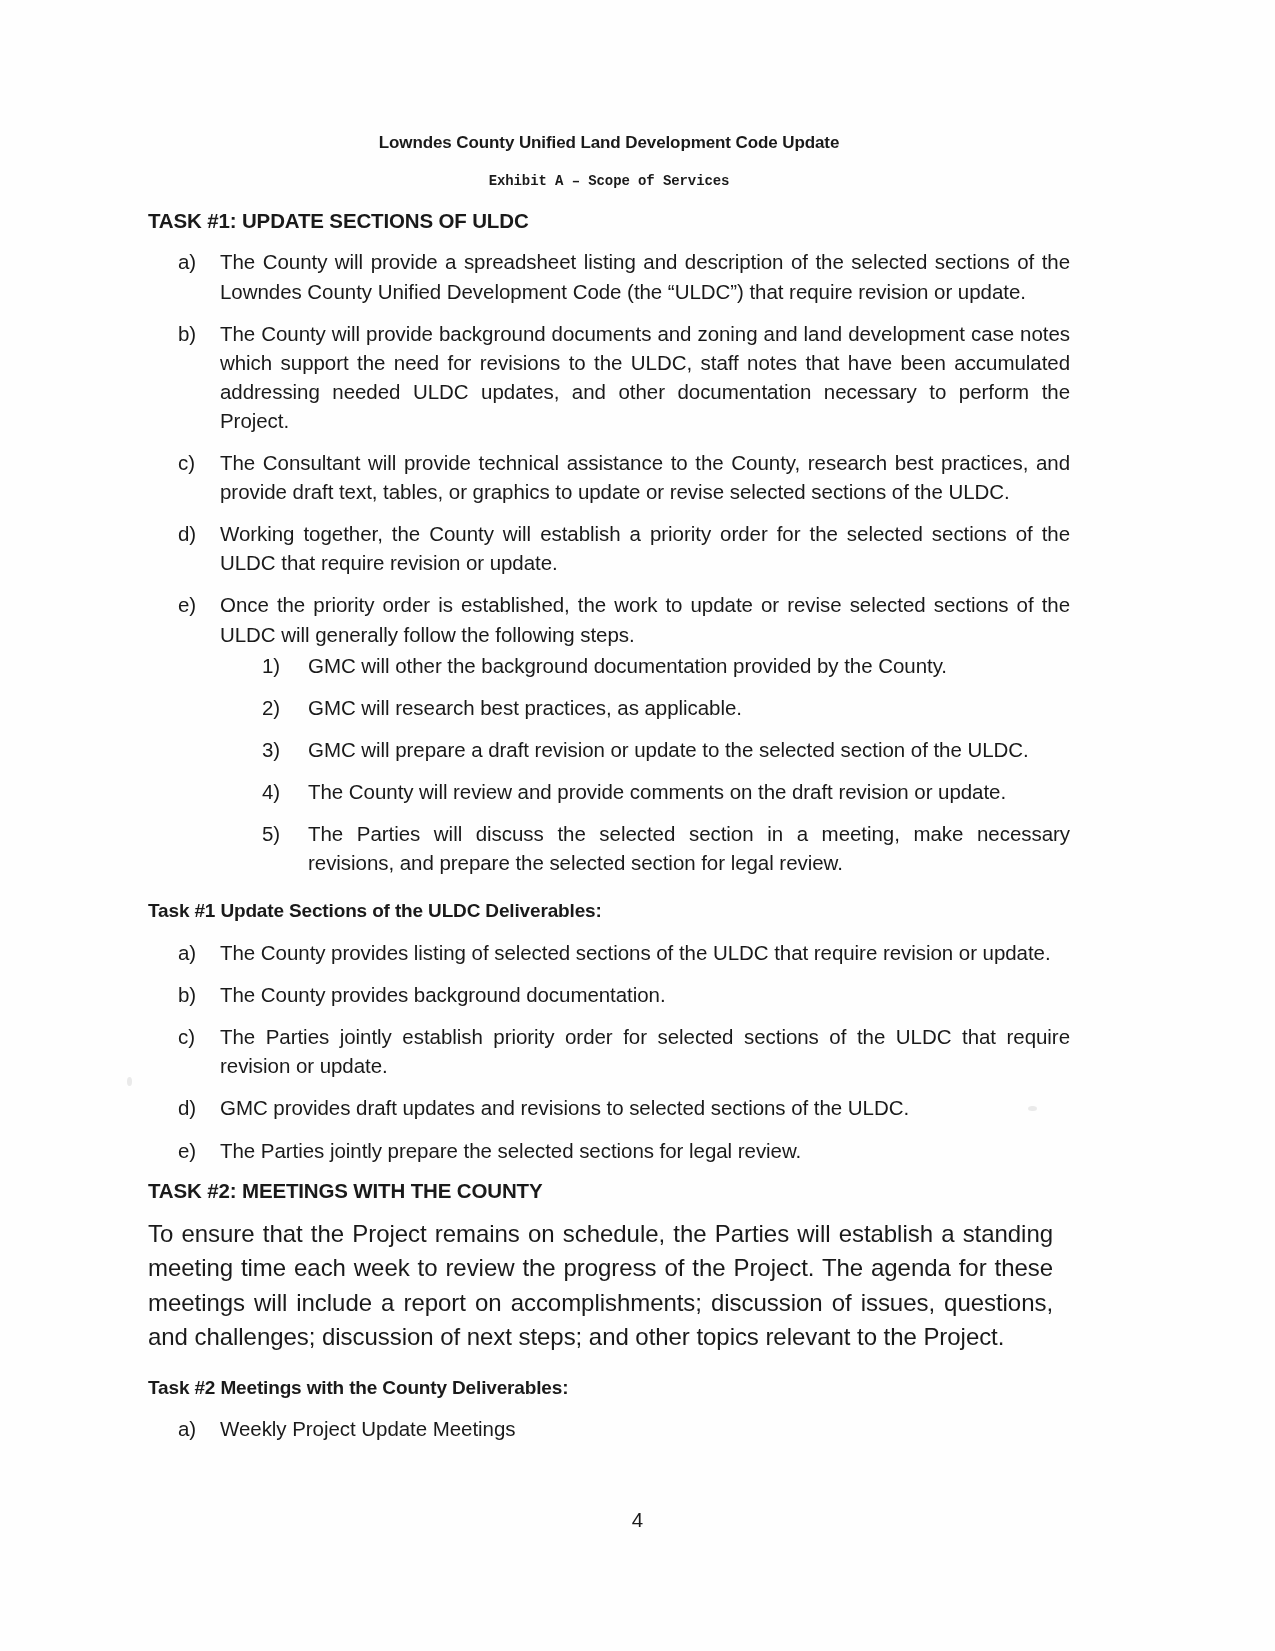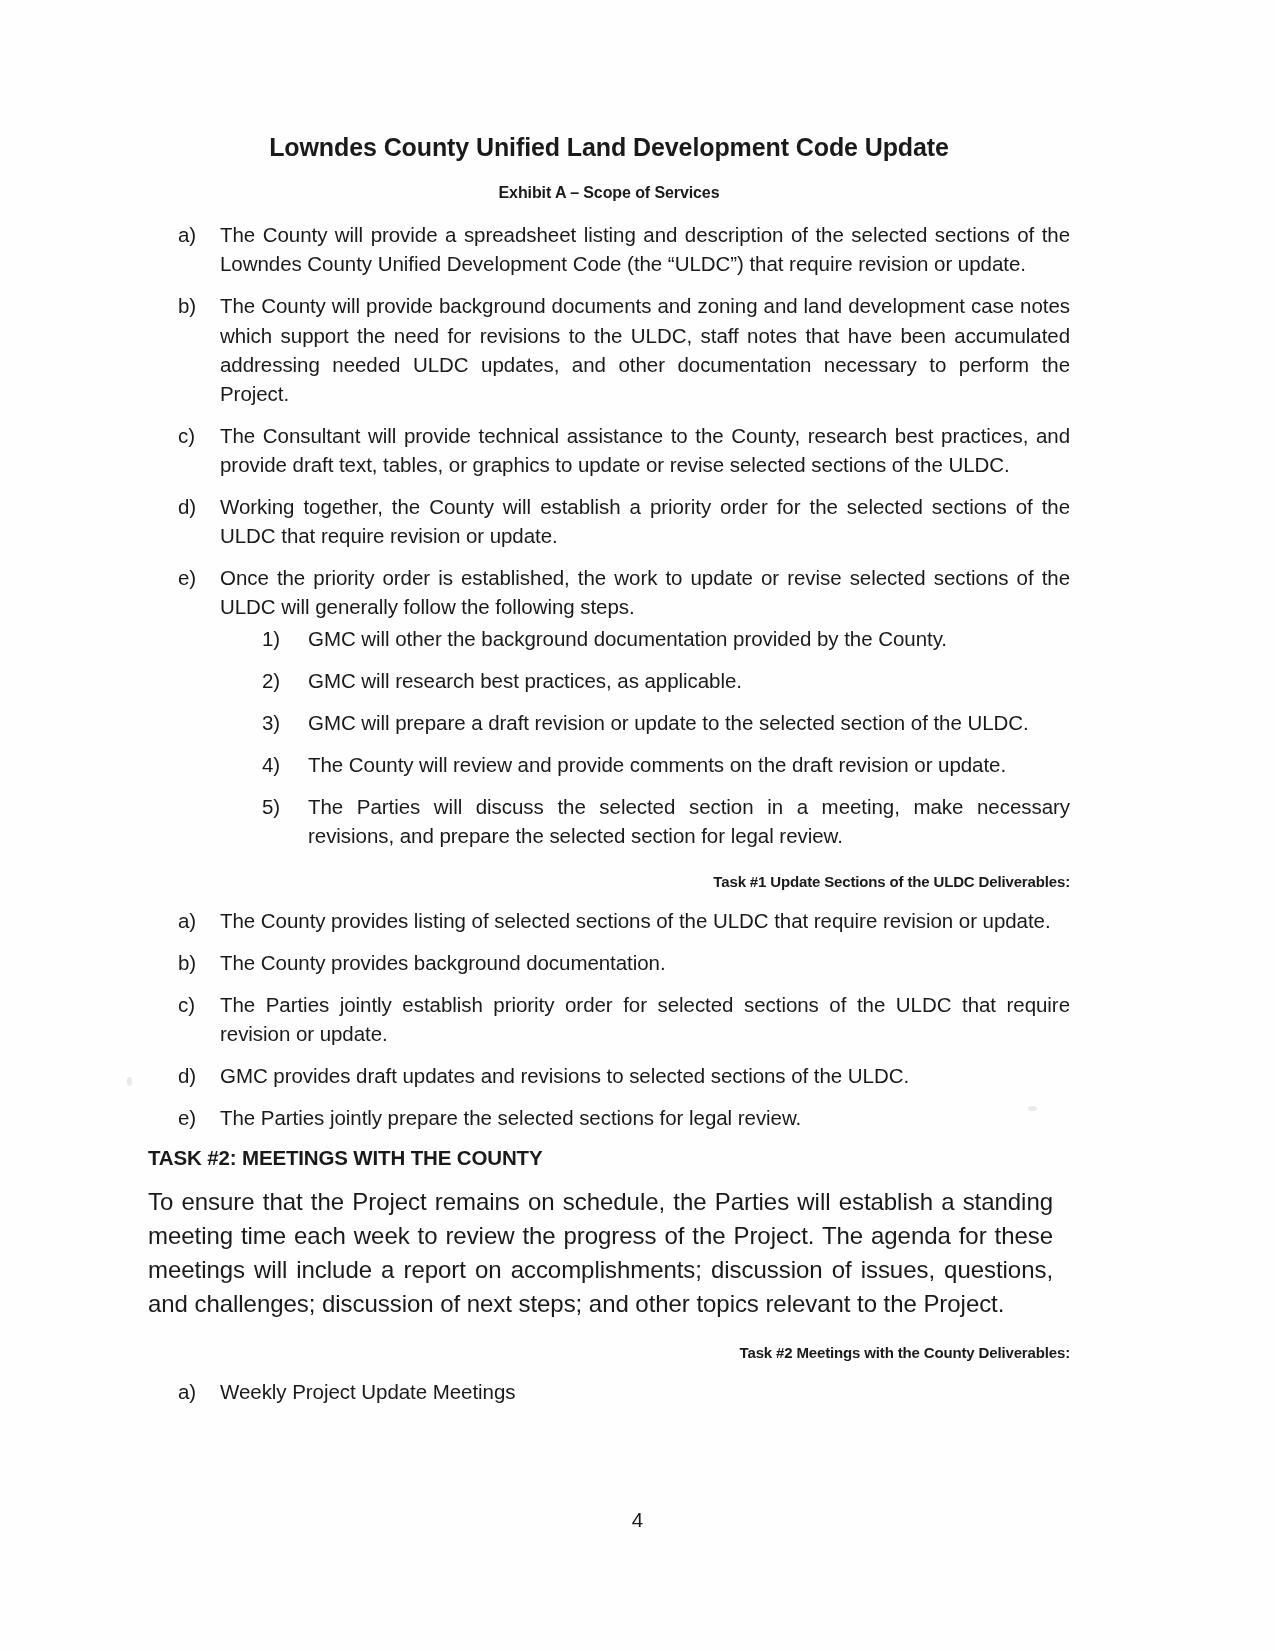--- a/index.html
+++ b/index.html
@@ -24,50 +24,50 @@
   }
   .content {
     position: absolute;
     left: 148px;
     top: 132px;
     width: 922px;
   }
   .doc-title {
     text-align: center;
     font-weight: bold;
-    font-size: 25px;
+    font-size: 17px;
     letter-spacing: -0.1px;
     margin: 0 0 20px 0;
     line-height: 1.25;
   }
   .doc-subtitle {
     text-align: center;
     font-weight: bold;
-    font-size: 16px;
+    font-size: 14px;
     letter-spacing: -0.1px;
     margin: 0 0 17px 0;
     line-height: 1.25;
+    font-family: Liberation Mono, monospace;
   }
   .task-heading {
     font-weight: bold;
     font-size: 20.5px;
     letter-spacing: -0.15px;
     margin: 0 0 13px 0;
     line-height: 1.3;
   }
   .task-heading.spaced-top {
     margin-top: 4px;
   }
   .sub-heading {
     font-weight: bold;
-    font-size: 15px;
+    font-size: 19px;
     letter-spacing: -0.15px;
     margin: 22px 0 14px 0;
     line-height: 1.3;
-    text-align: right;
   }
   .body-para {
     font-size: 24px;
     line-height: 1.42;
     text-align: justify;
     margin: 0 17px 4px 0;
     letter-spacing: -0.05px;
   }
   ol.alpha-list, ol.num-list {
     list-style: none;
@@ -132,20 +132,21 @@
 <div class="page">
 
   <div class="spot" style="left:127px; top:1077px; width:5px; height:9px;"></div>
   <div class="spot" style="left:1028px; top:1106px; width:9px; height:5px;"></div>
 
   <div class="content">
 
     <div class="doc-title">Lowndes County Unified Land Development Code Update</div>
     <div class="doc-subtitle">Exhibit A – Scope of Services</div>
 
+    <div class="task-heading">TASK #1: UPDATE SECTIONS OF ULDC</div>
 
     <ol class="alpha-list">
       <li>
         <span class="marker">a)</span>
         <span class="list-text">The County will provide a spreadsheet listing and description of the selected sections of the Lowndes County Unified Development Code (the “ULDC”) that require revision or update.</span>
       </li>
       <li>
         <span class="marker">b)</span>
         <span class="list-text">The County will provide background documents and zoning and land development case notes which support the need for revisions to the ULDC, staff notes that have been accumulated addressing needed ULDC updates, and other documentation necessary to perform the Project.</span>
       </li>

